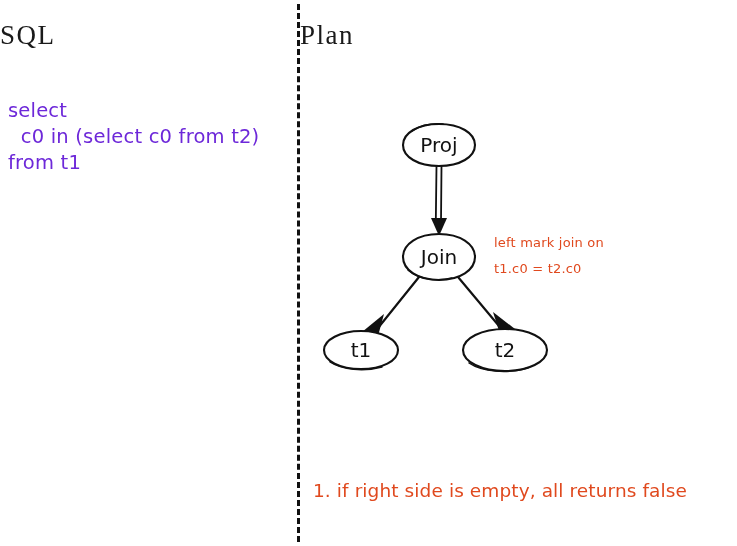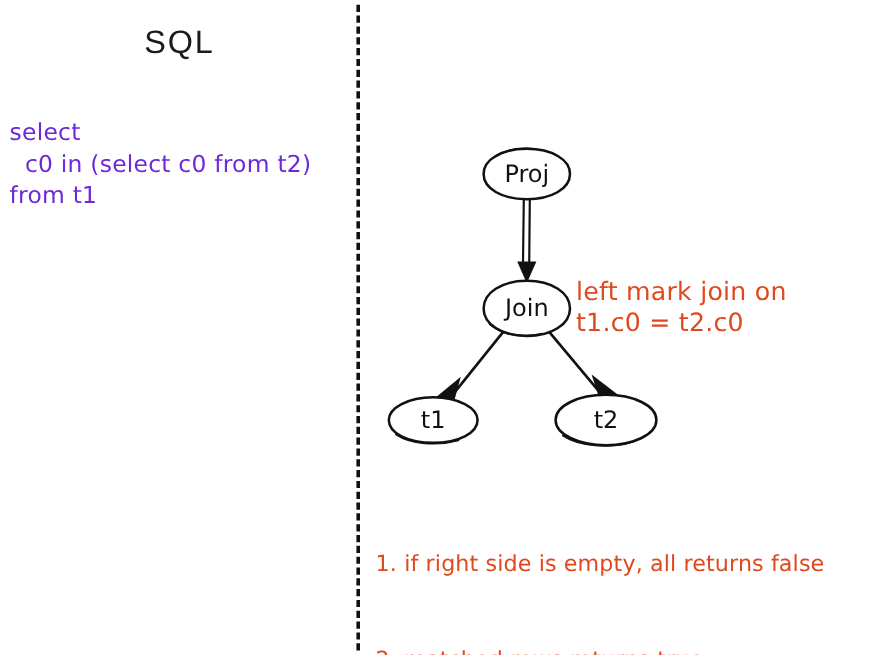--- a/index.html
+++ b/index.html
@@ -15,26 +15,26 @@
     position: relative;
     width: 737px;
     height: 546px;
     background: #ffffff;
     overflow: hidden;
   }
   .abs { position: absolute; }
 
   
   .title {
-    font-family: Liberation Sans, sans-serif;
+    font-family: Liberation Serif, serif;
     font-size: 27px;
     color: #1a1a1a;
     letter-spacing: 1.5px;
     white-space: nowrap;
-    text-align: center;
+    text-align: left;
   }
   #sql-title {
     left: 0px;
     top: 20px;
     width: 299px;
   }
   #plan-title {
     left: 300px;
     top: 20px;
     width: 285px;
@@ -74,42 +74,43 @@
     dominant-baseline: middle;
   }
 
   
   .orange-text {
     color: #e0491e;
     font-family: "DejaVu Sans", sans-serif;
     white-space: pre;
   }
   #join-annotation {
-    left: 480px;
+    left: 494px;
     top: 230px;
-    font-size: 21px;
+    font-size: 13px;
     line-height: 26px;
     letter-spacing: 0.2px;
   }
   #rules-list {
     left: 313px;
     top: 405px;
     font-size: 18.5px;
     line-height: 26.5px;
     letter-spacing: 0.1px;
   }
-  .rule-line { display: block; white-space: pre; }
+  .rule-line { display: block; white-space: pre; margin-top: 20px; }
 </style>
 </head>
 <body>
 
 <div id="canvas">
 
   <div class="abs title" id="sql-title">SQL</div>
 
+  <div class="abs title" id="plan-title">Plan</div>
 
   <div class="abs" id="divider"></div>
 
   <div class="abs" id="sql-code">select
   c0 in (select c0 from t2)
 from t1</div>
 
   <svg class="abs" id="plan-svg" width="300" height="300" viewBox="0 0 300 300">
 
     <g>

